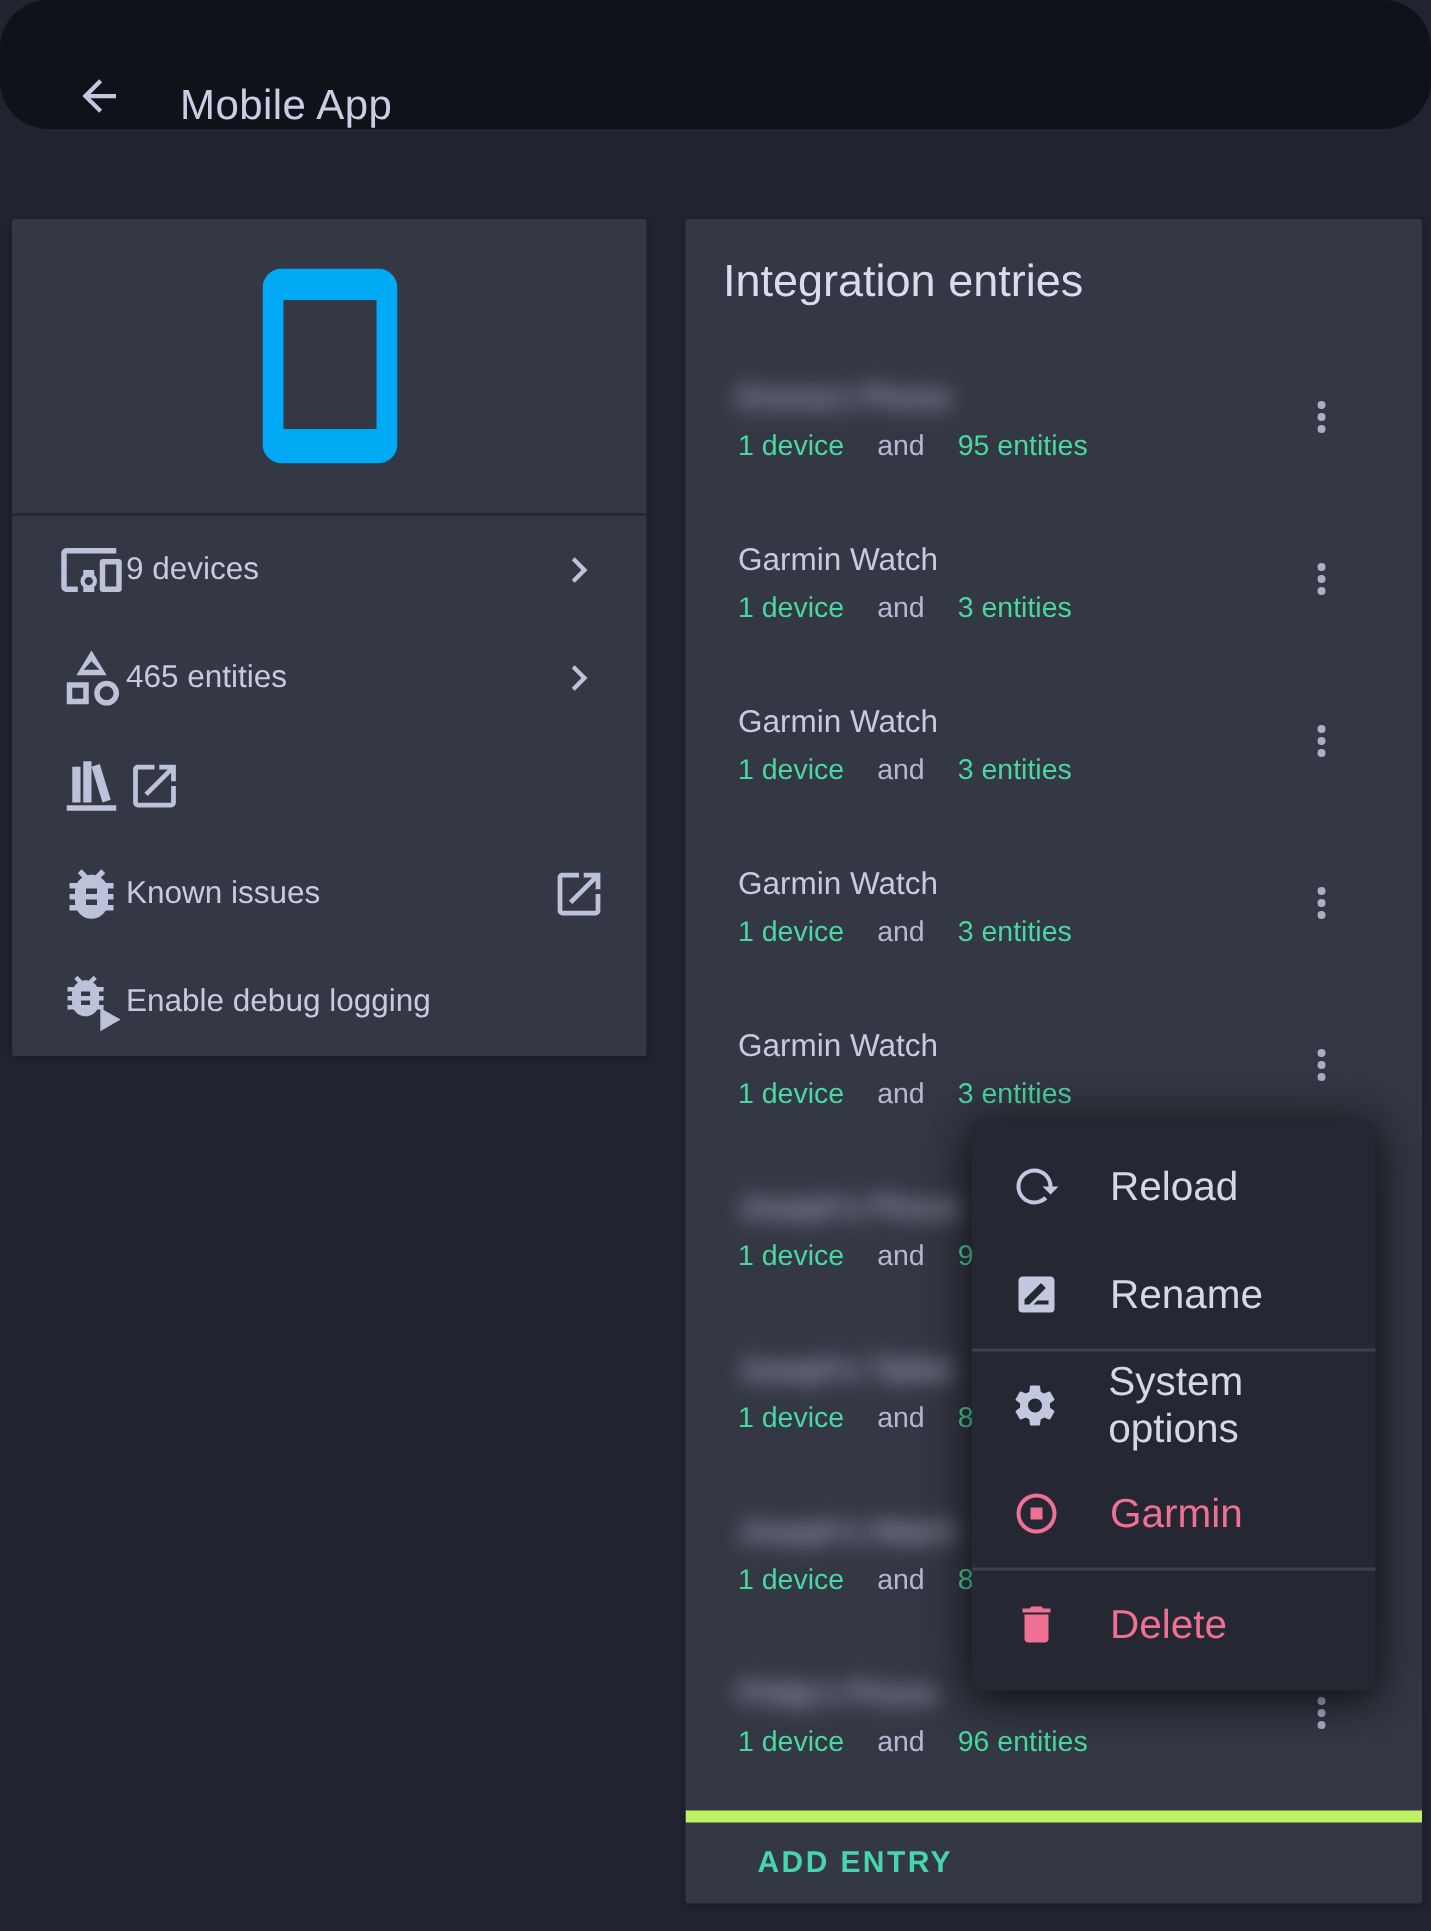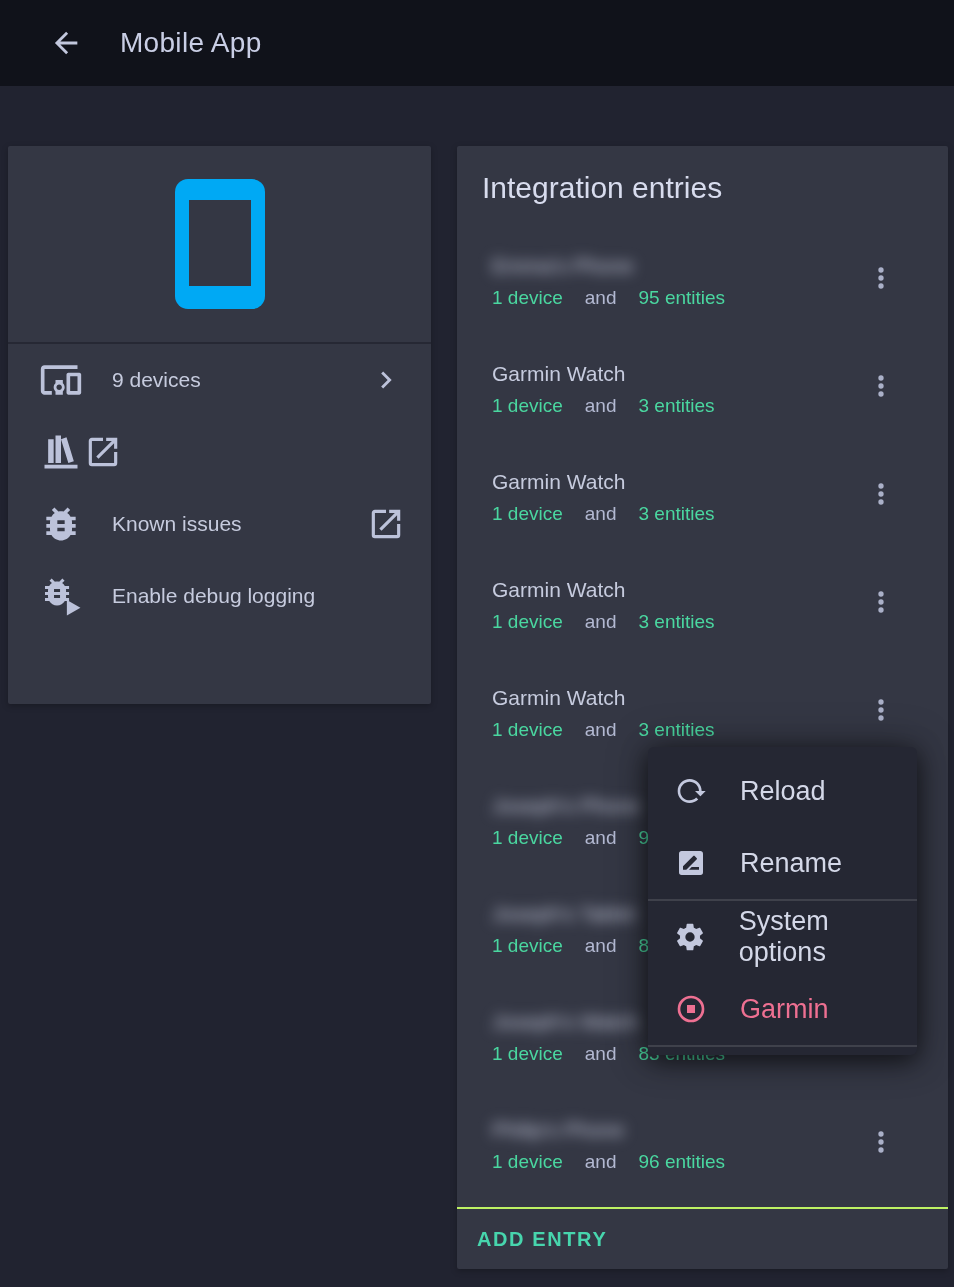--- a/index.html
+++ b/index.html
@@ -6,57 +6,58 @@
   html,body { width:954px; height:1287px; overflow:hidden; }
   body {
     position:relative;
     background:#212330;
     font-family:"Liberation Sans", sans-serif;
     -webkit-font-smoothing:antialiased;
   }
   
   .appbar {
     position:absolute; top:0; left:0; width:954px; height:86px;
-    background:#10121a; display:flex; align-items:center;
+    background:#10121a; display:flex; align-items:flex-end;
     padding-left:44px;
+    border-radius:32px;
   }
   .back-btn {
     background:none; border:none; color:#c2c7dd; cursor:pointer;
     width:44px; height:44px; display:flex; align-items:center; justify-content:center;
   }
   .appbar h1 {
     margin-left:32px; font-size:28px; font-weight:400; color:#c9cee5; letter-spacing:.3px;
   }
   
   .card { position:absolute; background:#343744; border-radius:2px; box-shadow:0 2px 6px rgba(0,0,0,.25); }
   .card-left { left:8px; top:146px; width:423px; height:558px; overflow:hidden; }
   .icon-area { height:196px; display:flex; align-items:center; justify-content:center; }
   .divider-h { height:2px; background:#262834; }
   .info-list { list-style:none; }
   .info-row { height:72px; display:flex; align-items:center; padding:0 26px 0 30px; cursor:pointer; }
   .info-row .ricon { width:46px; height:46px; color:#bcc2da; display:flex; align-items:center; justify-content:center; }
-  .info-row .rlabel { flex:1; margin-left:28px; font-size:21px; color:#c6cbde; }
+  .info-row .rlabel { flex:1; font-size:21px; color:#c6cbde; }
   .info-row .trail { width:38px; height:38px; color:#bcc2da; display:flex; align-items:center; justify-content:center; }
   
   .card-right { left:457px; top:146px; width:491px; height:1123px; overflow:hidden; }
   .card-right h2 { margin:22px 0 0 25px; font-size:30px; font-weight:400; color:#d8dcee; line-height:40px; }
   .entries { margin-top:20px; }
   .entry { position:relative; height:108px; padding:24px 96px 0 35px; }
   .ename { font-size:21px; line-height:28px; color:#c6cbde; width:max-content; max-width:100%; }
   .ename.blurred { filter:blur(7px); }
   .esub { margin-top:4px; font-size:19px; line-height:28px; color:#b3b9d2; display:flex; gap:22px; }
   .esub a { color:var(--link-green); text-decoration:none; cursor:pointer; }
   .dots-btn {
     position:absolute; right:43px; top:26px; width:48px; height:48px;
     background:none; border:none; color:#aab0c8; cursor:pointer;
     display:flex; align-items:center; justify-content:center; border-radius:50%;
   }
   .card-footer {
     position:absolute; bottom:0; left:0; right:0; height:62px;
-    border-top:2px solid #bef264; display:flex; align-items:center; padding-left:20px;
+    border-top:8px solid #bef264; display:flex; align-items:center; padding-left:48px;
   }
   .add-entry {
     background:none; border:none; cursor:pointer;
     color:var(--teal); font-size:20px; font-weight:bold; letter-spacing:1.6px;
   }
   
   .ctx-menu {
     position:absolute; left:648px; top:747px; width:269px;
     background:#252733; border-radius:6px; padding:8px 0;
     box-shadow:0 6px 24px rgba(0,0,0,.55), 0 0 40px rgba(0,0,0,.35);
@@ -103,20 +104,33 @@
           <span class="rlabel">9 devices</span>
           <span class="trail">
             <svg viewBox="0 0 24 24" width="34" height="34" fill="currentColor">
               <path d="M8.59,16.58L13.17,12L8.59,7.41L10,6L16,12L10,18L8.59,16.58Z"></path>
             </svg>
           </span>
         </li>
         <li class="info-row">
           <span class="ricon">
             <svg viewBox="0 0 24 24" width="44" height="44" fill="currentColor">
+              <path d="M11,13.5V21.5H3V13.5H11M12,2L17.5,11H6.5L12,2M17.5,13C20,13 22,15 22,17.5C22,20 20,22 17.5,22C15,22 13,20 13,17.5C13,15 15,13 17.5,13M12,5.92L9.1,9H14.9L12,5.92M17.5,15C16.12,15 15,16.12 15,17.5C15,18.88 16.12,20 17.5,20C18.88,20 20,18.88 20,17.5C20,16.12 18.88,15 17.5,15M9,15.5H5V19.5H9V15.5Z"></path>
+            </svg>
+          </span>
+          <span class="rlabel">465 entities</span>
+          <span class="trail">
+            <svg viewBox="0 0 24 24" width="34" height="34" fill="currentColor">
+              <path d="M8.59,16.58L13.17,12L8.59,7.41L10,6L16,12L10,18L8.59,16.58Z"></path>
+            </svg>
+          </span>
+        </li>
+        <li class="info-row">
+          <span class="ricon">
+            <svg viewBox="0 0 24 24" width="44" height="44" fill="currentColor">
               <path d="M9 3V18H12V3H9M12 5L16 18L19 17L15 4L12 5M5 5V18H8V5H5M3 19V21H21V19H3Z"></path>
             </svg>
           </span>
           <span class="trail">
             <svg viewBox="0 0 24 24" width="38" height="38" fill="currentColor">
               <path d="M14,3V5H17.59L7.76,14.83L9.17,16.24L19,6.41V10H21V3M19,19H5V5H12V3H5C3.89,3 3,3.9 3,5V19A2,2 0 0,0 5,21H19A2,2 0 0,0 21,19V12H19V19Z"></path>
             </svg>
           </span>
         </li>
         <li class="info-row">
@@ -316,15 +330,23 @@
       </div>
       <div class="mitem danger">
         <span class="micon">
           <svg viewBox="0 0 24 24" width="32" height="32" fill="currentColor">
             <path d="M9,9H15V15H9M12,2A10,10 0 0,1 22,12A10,10 0 0,1 12,22A10,10 0 0,1 2,12A10,10 0 0,1 12,2M12,4A8,8 0 0,0 4,12A8,8 0 0,0 12,20A8,8 0 0,0 20,12A8,8 0 0,0 12,4Z"></path>
           </svg>
         </span>
         <span class="mlabel">Garmin</span>
       </div>
       <div class="mdivider"></div>
+      <div class="mitem danger">
+        <span class="micon">
+          <svg viewBox="0 0 24 24" width="32" height="32" fill="currentColor">
+            <path d="M19,4H15.5L14.5,3H9.5L8.5,4H5V6H19M6,19A2,2 0 0,0 8,21H16A2,2 0 0,0 18,19V7H6V19Z"></path>
+          </svg>
+        </span>
+        <span class="mlabel">Delete</span>
+      </div>
     </div>
 
 </main>
 
 </body></html>

